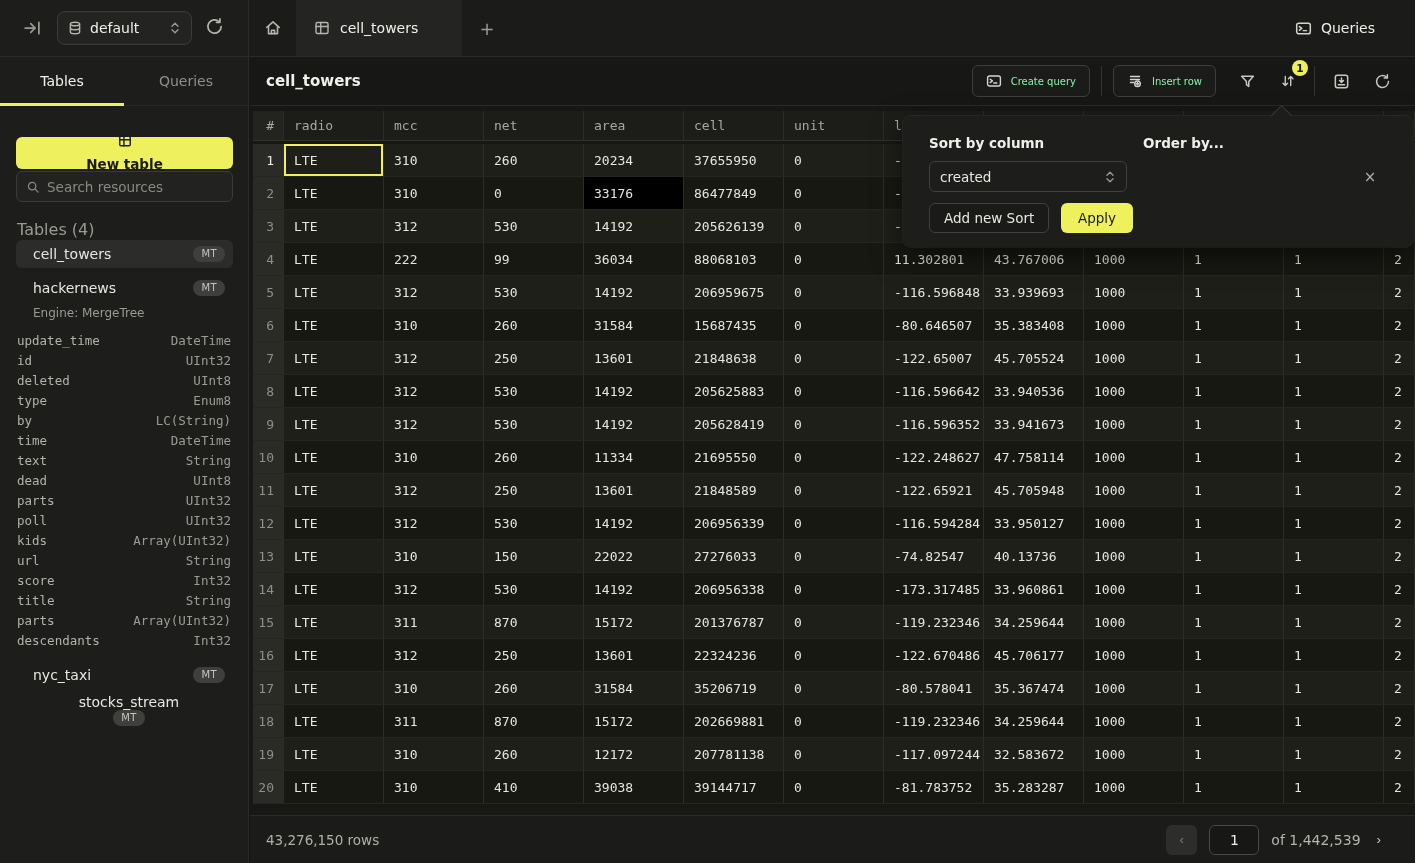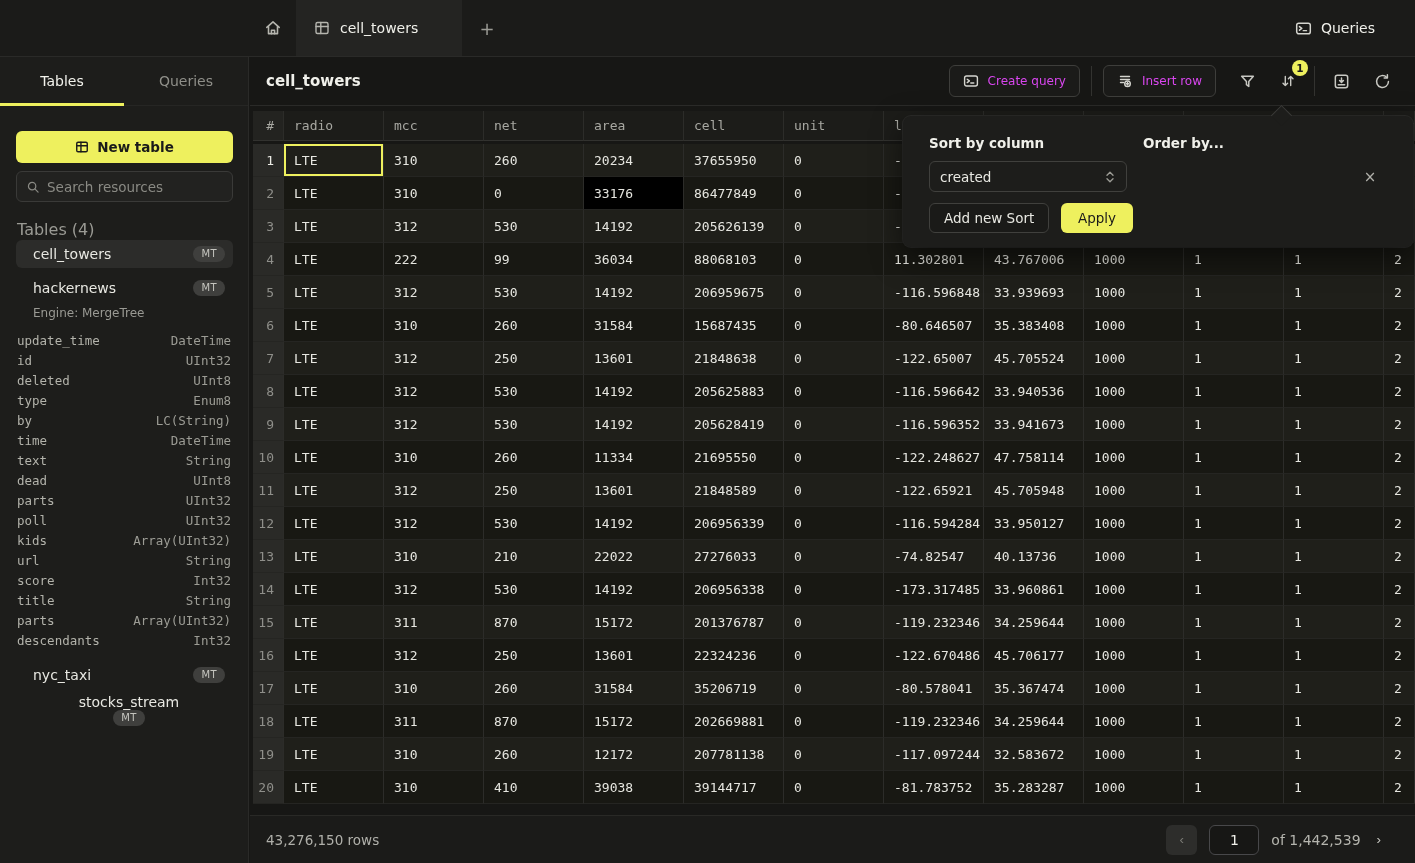--- a/index.html
+++ b/index.html
@@ -30,41 +30,41 @@
   .queries-btn { display:flex; align-items:center; gap:9px; margin-right:40px; color:#f0f0ea; font-weight:500; cursor:pointer; }
   .queries-btn .q-ic { color:#d5d5cf; }
 
   
   .sidebar { position:absolute; left:0; top:57px; width:249px; bottom:0; background:#1d1d1b; border-right:1px solid #2a2a28; }
   .side-tabs { position:relative; height:49px; display:flex; border-bottom:1px solid #262624; }
   .side-tab { flex:1; display:flex; align-items:center; justify-content:center; font-size:14px; cursor:pointer; }
   .side-tab.active { color:#f2f2ec; font-weight:500; }
   .side-tab.inactive { color:#8f8f89; }
   .side-tab-underline { position:absolute; left:0; bottom:-1px; width:124px; height:3px; background:#eef05e; }
-  .new-table-btn { position:absolute; left:16px; top:74px; width:217px; height:32px; background:#eef05e; border:none; border-radius:6px; display:flex; align-items:center; justify-content:center; gap:8px; color:#1a1a1a; font-weight:600; font-size:13.5px; cursor:pointer; font-family:inherit; }
+  .new-table-btn { position:absolute; left:16px; top:80px; width:217px; height:32px; background:#eef05e; border:none; border-radius:6px; display:flex; align-items:center; justify-content:center; gap:8px; color:#1a1a1a; font-weight:600; font-size:13.5px; cursor:pointer; font-family:inherit;flex-direction:column; }
   .search-box { position:absolute; left:16px; top:114px; width:217px; height:31px; border:1px solid #3a3a38; background:#222220; border-radius:6px; display:flex; align-items:center; padding:0 9px; gap:7px; color:#8a8a84; }
   .search-box input { flex:1; background:transparent; border:none; outline:none; color:#ffffff; font-size:13.5px; font-family:inherit; min-width:0; }
   .search-box input::placeholder { color:#8a8a84; }
   .side-section-label { position:absolute; left:17px; top:163px; font-size:16px; color:#9a9a94; }
   .side-item { position:absolute; left:16px; width:217px; height:28px; display:flex; align-items:center; padding:0 8px 0 17px; border-radius:6px; cursor:pointer; }
   .side-item .nm { flex:1; font-size:14px; color:#e8e8e2; }
   .side-item.active { background:#2c2c2a; }
   .mt-pill { background:#3f3f3d; color:#c5c5bf; font-size:10px; letter-spacing:.4px; border-radius:9px; padding:3px 8px; line-height:1; }
   .engine-label { position:absolute; left:33px; top:249px; font-size:12px; color:#9a9a94; }
   .schema-list { position:absolute; left:17px; right:17px; top:273px; font-family:"DejaVu Sans Mono","Liberation Mono",monospace; font-size:12.5px; }
   .schema-row { height:20px; display:flex; align-items:center; }
   .schema-row .fn { flex:1; color:#b3b3ab; }
   .schema-row .ft { color:#9c9c95; }
 
   
   .main { position:absolute; left:250px; top:57px; right:0; bottom:0; background:#171715; }
   .toolbar { position:absolute; left:0; top:0; right:0; height:49px; border-bottom:1px solid #2a2a28; display:flex; align-items:center; }
   .page-title { margin-left:16px; font-size:15px; font-weight:600; color:#f0f0ea; flex:1; }
   .toolbar-right { display:flex; align-items:center; gap:11px; margin-right:18px; }
-  .btn { height:31px; display:flex; align-items:center; gap:9px; padding:15px 13px; border:1px solid #3e3e3b; border-radius:6px; background:#1b1b19; color:#d946ef; font-size:12px; font-weight:500; cursor:pointer; font-family:inherit; }
+  .btn { height:31px; display:flex; align-items:center; gap:9px; padding:15px 13px; border:1px solid #3e3e3b; border-radius:6px; background:#1b1b19; color:#86efac; font-size:10px; font-weight:500; cursor:pointer; font-family:inherit; }
   .btn .b-ic { color:#d5d5cf; }
   .v-div { width:1px; height:30px; background:#333330; }
   .icon-btn { position:relative; width:30px; height:30px; display:flex; align-items:center; justify-content:center; color:#c9c9c3; cursor:pointer; border-radius:6px; }
   .sort-badge { position:absolute; top:-6px; right:-5px; width:16px; height:16px; border-radius:50%; background:#eef05e; color:#1a1a1a; font-size:10.5px; font-weight:600; display:flex; align-items:center; justify-content:center; }
 
   
   .grid { position:absolute; left:3px; top:54px; right:0; display:grid; grid-template-columns:31px repeat(11,100px) minmax(0,1fr); grid-auto-rows:33px; font-family:"DejaVu Sans Mono","Liberation Mono",monospace; font-size:13px; }
   .grid > div { overflow:hidden; white-space:nowrap; }
   .hcell { height:30px; display:flex; align-items:center; padding-left:10px; color:#a8a8a2; background:#1c1c19; border-bottom:1px solid #32322f; border-right:1px solid #2c2c29; cursor:pointer; }
   .hcell.num { justify-content:flex-end; padding:0 9px 0 0; background:#232320; }
@@ -95,20 +95,48 @@
   .sp-close { position:absolute; left:456px; top:50px; width:22px; height:22px; background:none; border:none; color:#b0b0aa; font-size:15px; display:flex; align-items:center; justify-content:center; cursor:pointer; font-family:inherit; }
   .sp-add { position:absolute; left:26px; top:87px; height:30px; padding:0 14px; border:1px solid #40403d; background:#1a1a18; border-radius:6px; color:#e8e8e2; font-size:13.5px; font-weight:500; cursor:pointer; font-family:inherit; }
   .sp-apply { position:absolute; left:158px; top:87px; height:30px; padding:0 17px; border:none; background:#eef05e; border-radius:6px; color:#1a1a1a; font-size:13.5px; font-weight:500; cursor:pointer; font-family:inherit; }
 </style>
 </head>
 <body>
 
 <div class="page">
 
   <div class="topbar">
+    <div class="topbar-left">
+      <div class="collapse-btn">
+        <svg class="ic" width="20" height="20" viewBox="0 0 16 16">
+            <path d="M2.5 8h8M7 4.5 10.5 8 7 11.5M13.5 3.5v9"></path>
+          </svg>
+      </div>
+      <div class="db-select">
+        <span>
+          <svg class="ic" width="14" height="14" viewBox="0 0 14 14" style="color:#b5b5ae">
+              <ellipse cx="7" cy="3" rx="4.6" ry="1.8"></ellipse>
+              <path d="M2.4 3v4c0 1 2 1.8 4.6 1.8S11.6 8 11.6 7V3"></path>
+              <path d="M2.4 7v4c0 1 2 1.8 4.6 1.8s4.6-.8 4.6-1.8V7"></path>
+            </svg>
+        </span>
+        <span class="lbl">default</span>
+        <span class="chev">
+          <svg class="ic" width="12" height="14" viewBox="0 0 12 14">
+              <path d="M3 5.2 6 2.2l3 3M3 8.8l3 3 3-3"></path>
+            </svg>
+        </span>
+      </div>
+      <div class="tb-refresh">
+        <svg class="ic" width="19" height="19" viewBox="0 0 16 16">
+            <path d="M13.6 8A5.6 5.6 0 1 1 11.9 4"></path>
+            <path d="M12.6 1.6v3h-3"></path>
+          </svg>
+      </div>
+    </div>
     <div class="topbar-right">
       <div class="home-btn">
         <span>
           <svg class="ic" width="18" height="18" viewBox="0 0 16 16">
               <path d="M2.5 7.5 8 2.5l5.5 5"></path>
               <path d="M4 6.8V13h8V6.8"></path>
               <path d="M6.6 13v-3h2.8v3"></path>
             </svg>
         </span>
       </div>
@@ -471,21 +499,21 @@
         <div class="dcell row-even" style="background: rgb(24, 24, 19);">0</div>
         <div class="dcell row-even" style="background: rgb(24, 24, 19);">-116.594284</div>
         <div class="dcell row-even" style="background: rgb(24, 24, 19);">33.950127</div>
         <div class="dcell row-even" style="background: rgb(24, 24, 19);">1000</div>
         <div class="dcell row-even" style="background: rgb(24, 24, 19);">1</div>
         <div class="dcell row-even" style="background: rgb(24, 24, 19);">1</div>
         <div class="dcell row-even" style="background: rgb(24, 24, 19);">2</div>
         <div class="dcell num row-odd">13</div>
         <div class="dcell row-odd" style="background: rgb(31, 31, 26);">LTE</div>
         <div class="dcell row-odd" style="background: rgb(31, 31, 26);">310</div>
-        <div class="dcell row-odd" style="background: rgb(31, 31, 26);">210</div>
+        <div class="dcell row-odd" style="background: rgb(31, 31, 26);">150</div>
         <div class="dcell row-odd" style="background: rgb(31, 31, 26);">22022</div>
         <div class="dcell row-odd" style="background: rgb(31, 31, 26);">27276033</div>
         <div class="dcell row-odd" style="background: rgb(31, 31, 26);">0</div>
         <div class="dcell row-odd" style="background: rgb(31, 31, 26);">-74.82547</div>
         <div class="dcell row-odd" style="background: rgb(31, 31, 26);">40.13736</div>
         <div class="dcell row-odd" style="background: rgb(31, 31, 26);">1000</div>
         <div class="dcell row-odd" style="background: rgb(31, 31, 26);">1</div>
         <div class="dcell row-odd" style="background: rgb(31, 31, 26);">1</div>
         <div class="dcell row-odd" style="background: rgb(31, 31, 26);">2</div>
         <div class="dcell num row-even">14</div>

